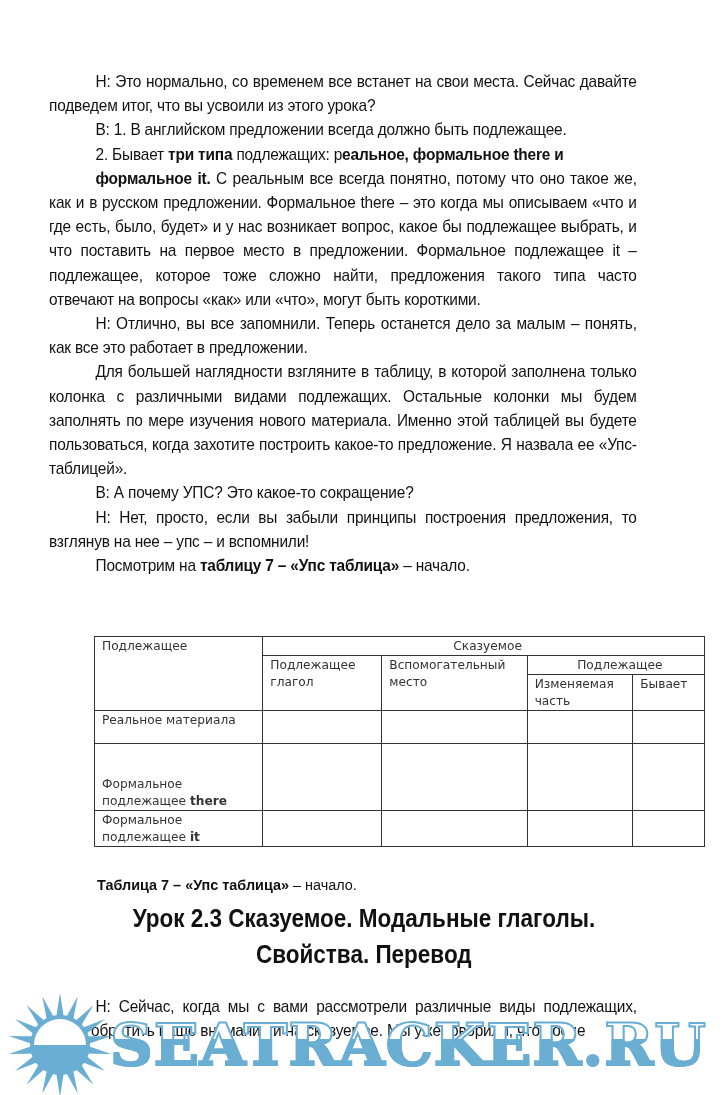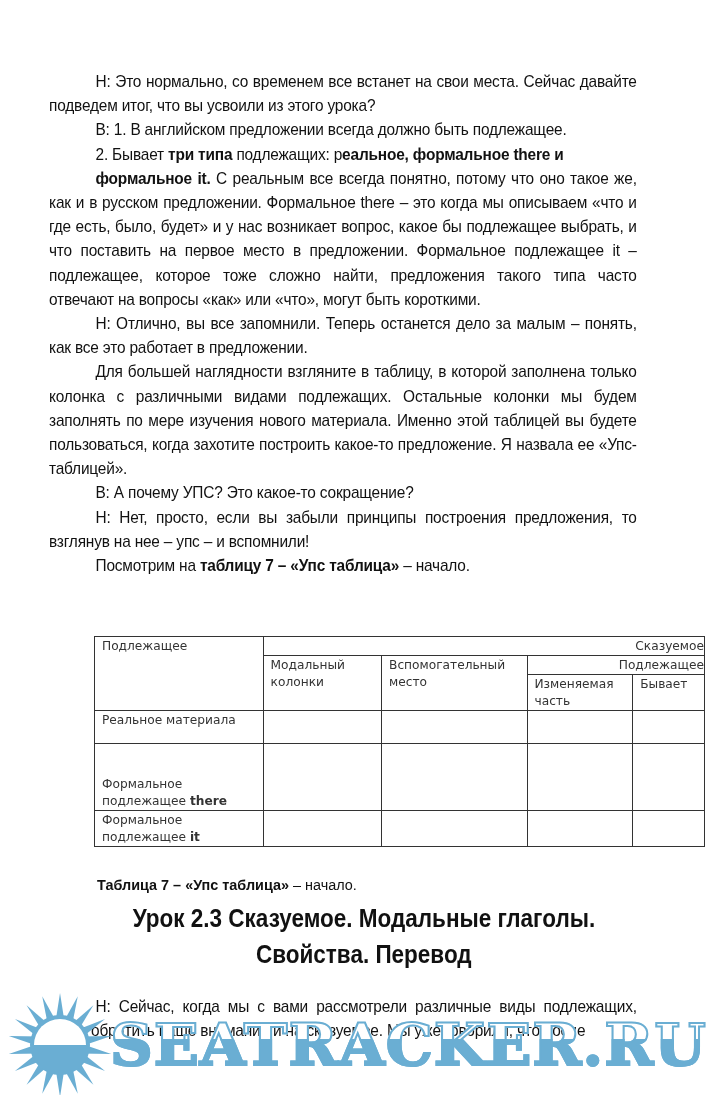--- a/index.html
+++ b/index.html
@@ -21,21 +21,21 @@
 
   .tbl-wrap { position: absolute; left: 54px; top: 636px; margin-left: 40px; }
   table.ups {
     border-collapse: collapse; table-layout: fixed;
     font-family: "DejaVu Sans", sans-serif; font-size: 12.2px; color: #333;
   }
   table.ups td {
     border: 1.6px solid #333; vertical-align: top; padding: 1px 0 0 7px;
     line-height: 17px;
   }
-  table.ups td.c { text-align: right; padding-left: 8px; }
+  table.ups td.c { text-align: center; padding-left: 8px; }
   table.ups td.bottom { vertical-align: bottom; }
 
   .caption {
     position: absolute; left: 97px; top: 876px;
     font-family: "Liberation Sans", sans-serif; font-size: 15.5px;
     transform: scaleX(0.93); transform-origin: left top;
   }
   .lesson-title {
     position: absolute; left: 0; width: 728px; top: 900px;
     text-align: center;
@@ -85,21 +85,21 @@
           <col style="width:147px">
           <col style="width:107px">
           <col style="width:73px">
       </colgroup>
       <tbody>
           <tr style="height:17px">
         <td rowspan="3">Подлежащее</td>
         <td colspan="4" class="c">Сказуемое</td>
       </tr>
       <tr style="height:17px">
-        <td rowspan="2">Модальный колонки</td>
+        <td rowspan="2">Подлежащее глагол</td>
         <td rowspan="2">Вспомогательный место</td>
         <td colspan="2" class="c">Подлежащее</td>
       </tr>
       <tr style="height:35px">
         <td>Изменяемая часть</td>
         <td>Бывает</td>
       </tr>
       <tr style="height:33px">
         <td>Реальное материала</td>
         <td></td>

